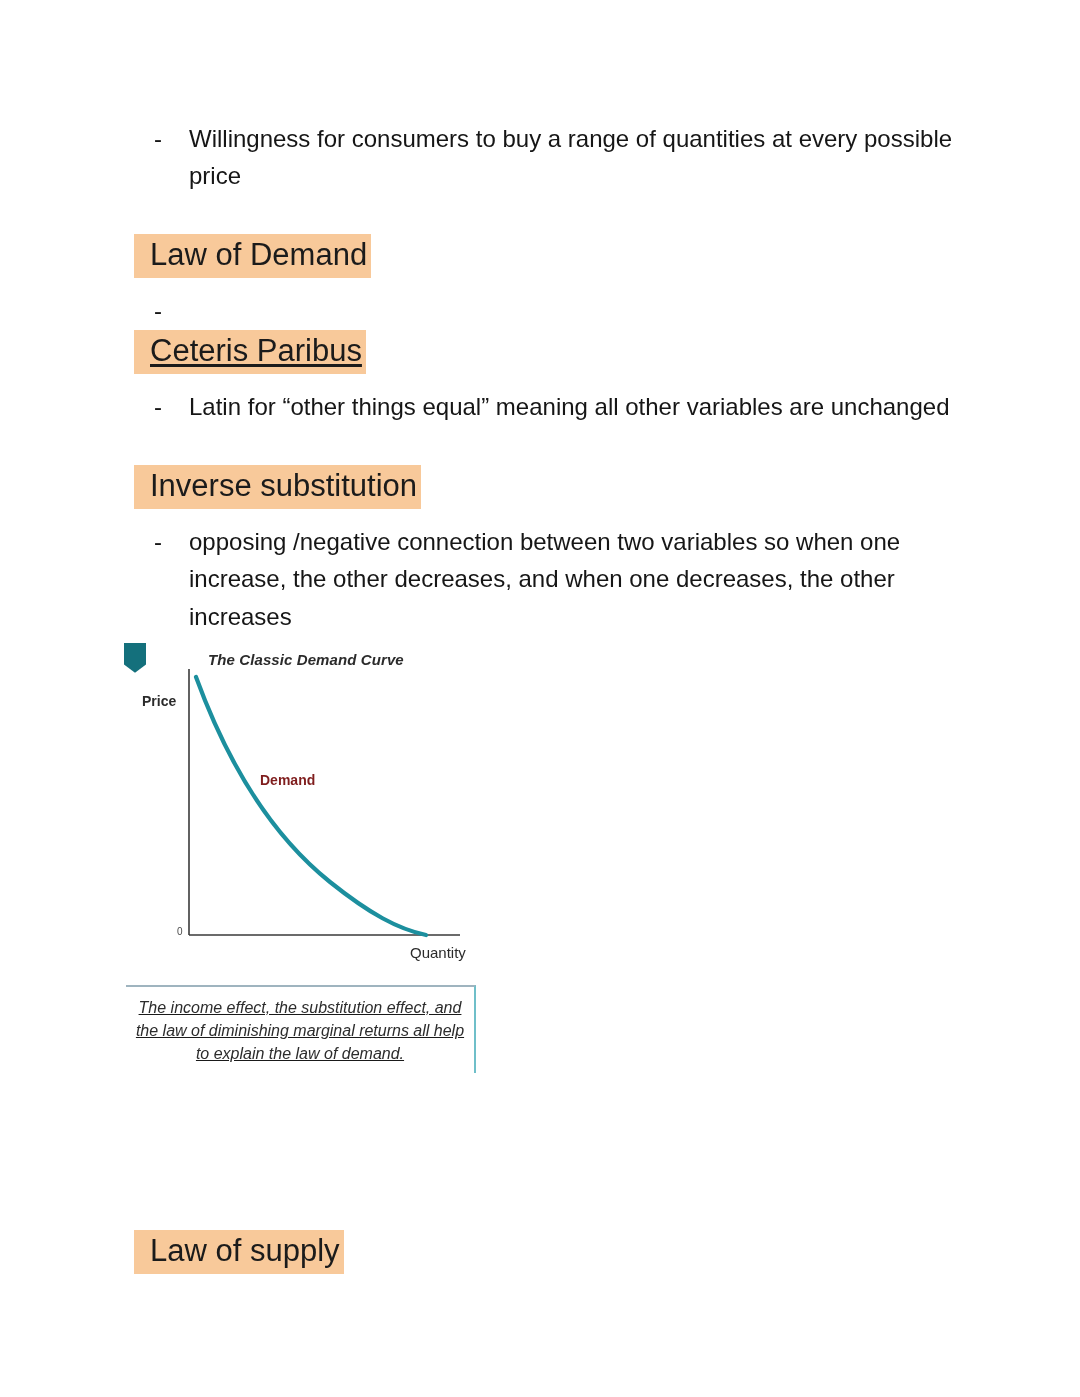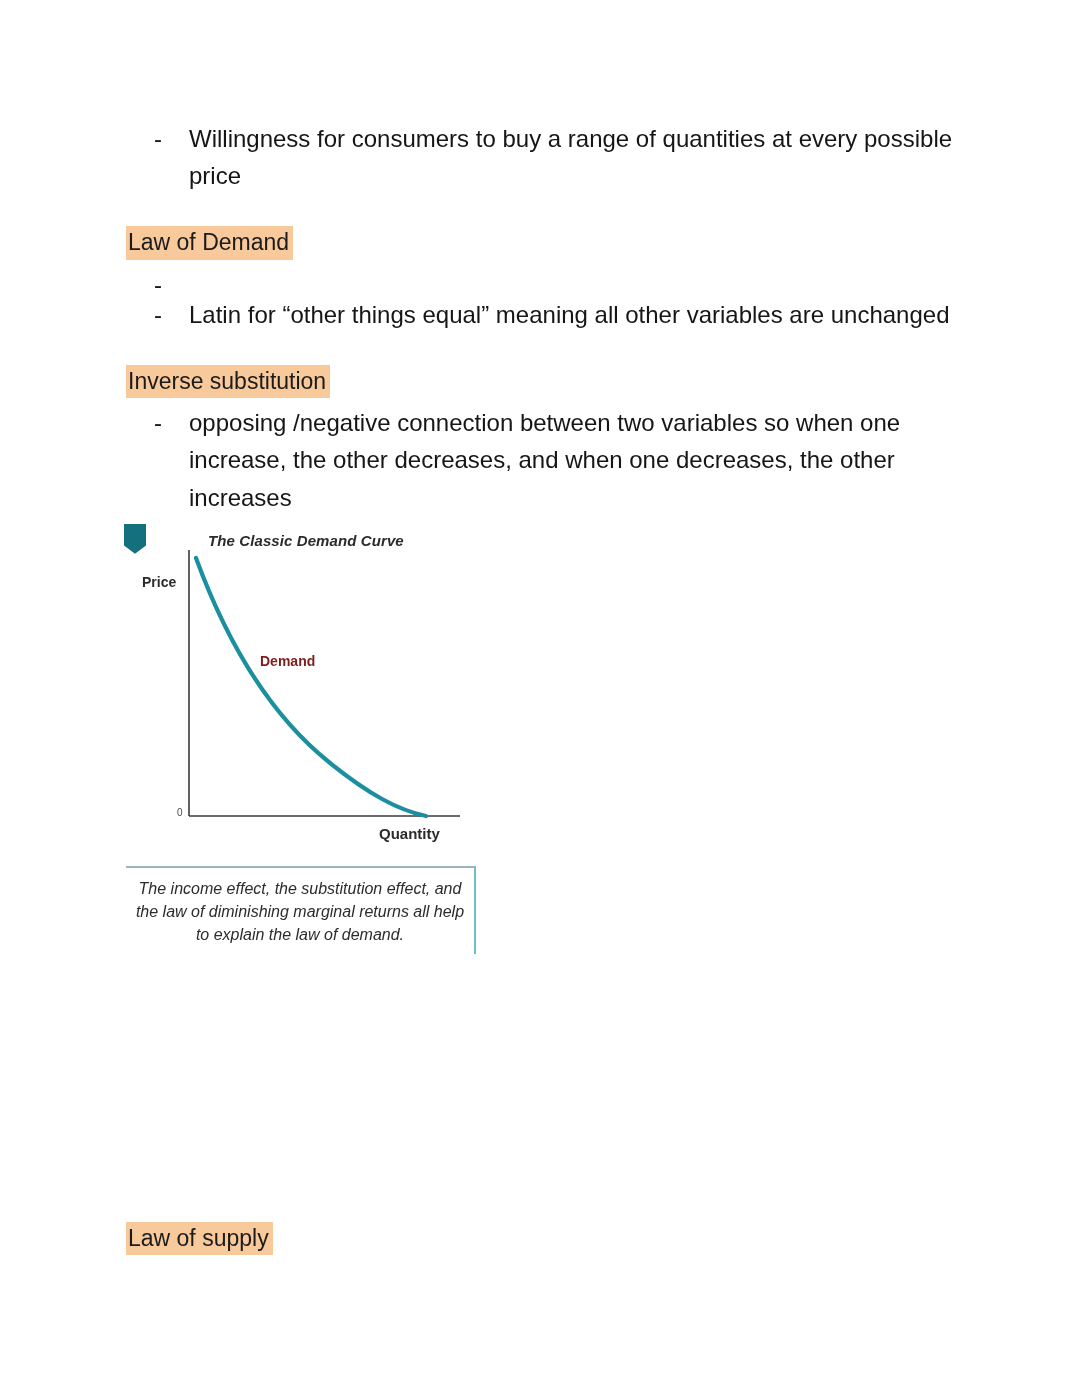--- a/index.html
+++ b/index.html
@@ -18,28 +18,28 @@
   }
   .page {
     position: relative;
     width: 1080px;
     height: 1397px;
     padding: 120px 110px 0 126px;
   }
 
   
   .heading {
-    font-size: 23px;
+    font-size: 31px;
     line-height: 1.32;
     font-weight: 400;
     color: #1b1b1b;
-    margin: 0;
+    margin: 8px;
     display: inline-block;
     background: #f8c99a;
-    padding: 1px 4px 2px 2px;
+    padding: 1px 4px 2px 16px;
   }
   .heading.underlined {
     text-decoration: underline;
     text-underline-offset: 3px;
   }
   .heading-row { margin: 0 0 6px 0; }
 
   .bullet-list {
     list-style: none;
     margin: 0;
@@ -98,24 +98,24 @@
   .axis-label-price {
     position: absolute;
     left: 12px;
     top: 44px;
     font-size: 14px;
     font-weight: bold;
     color: #2b2b2b;
   }
   .axis-label-quantity {
     position: absolute;
-    left: 249px;
+    left: 280px;
     top: 295px;
     font-size: 15px;
-    font-weight: bold;
+    font-weight: normal;
     color: #2b2b2b;
   }
   .axis-zero {
     position: absolute;
     left: 47px;
     top: 277px;
     font-size: 10px;
     color: #4a4a4a;
   }
   .curve-label {
@@ -133,20 +133,21 @@
   }
 
   .caption-box {
     margin-top: 6px;
     margin-left: 0;
     width: 350px;
     border-top: 2px solid #9fb4bf;
     border-right: 2px solid #6fbfc9;
     padding: 9px 6px 8px 6px;
     text-align: center;
+    text-decoration: underline;
   }
   .caption-text {
     font-size: 16px;
     line-height: 1.45;
     font-style: italic;
     color: #2c2c2c;
     margin: 0;
   }
 
   .bottom-heading-wrap {
@@ -173,20 +174,23 @@
     <span class="heading">Law of Demand</span>
   </div>
   <ul class="bullet-list">
     <li class="bullet-item">
       <span class="dash">-</span>
     </li>
   </ul>
 
   <div class="gap-md"></div>
 
+  <div class="heading-row">
+    <span class="heading underlined">Ceteris Paribus</span>
+  </div>
   <ul class="bullet-list">
     <li class="bullet-item">
       <span class="dash">-</span>
       <span>Latin for “other things equal” meaning all other variables are unchanged</span>
     </li>
   </ul>
 
   <div class="gap-md"></div>
 
   <div class="heading-row">

